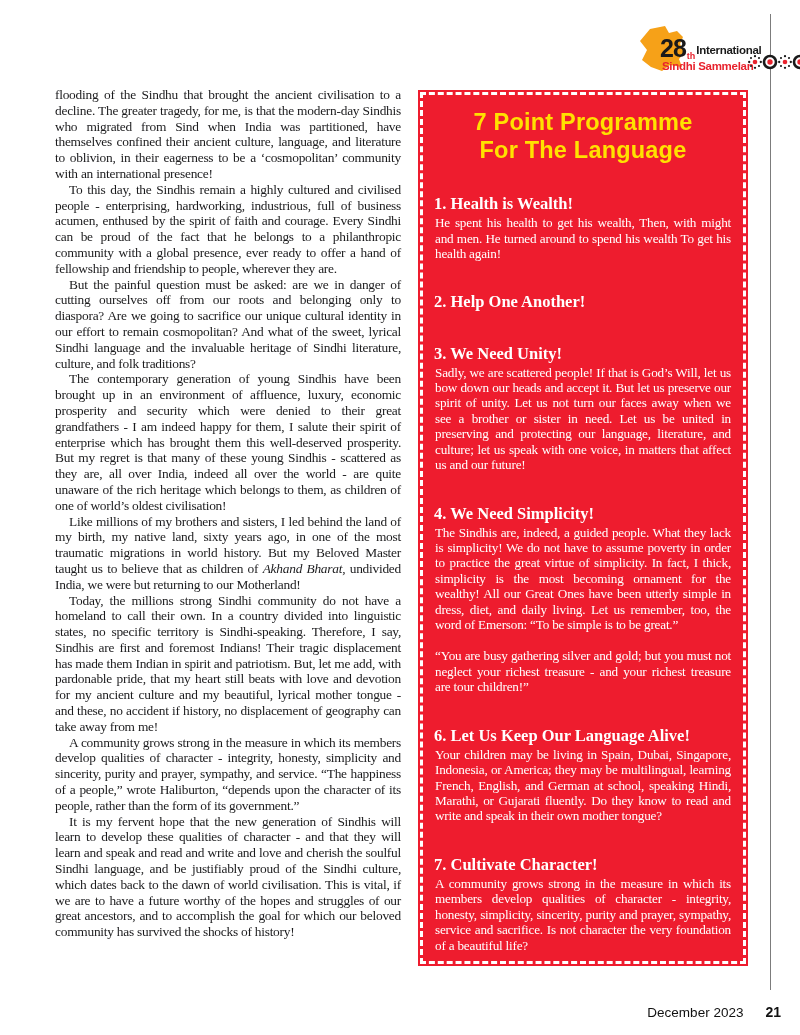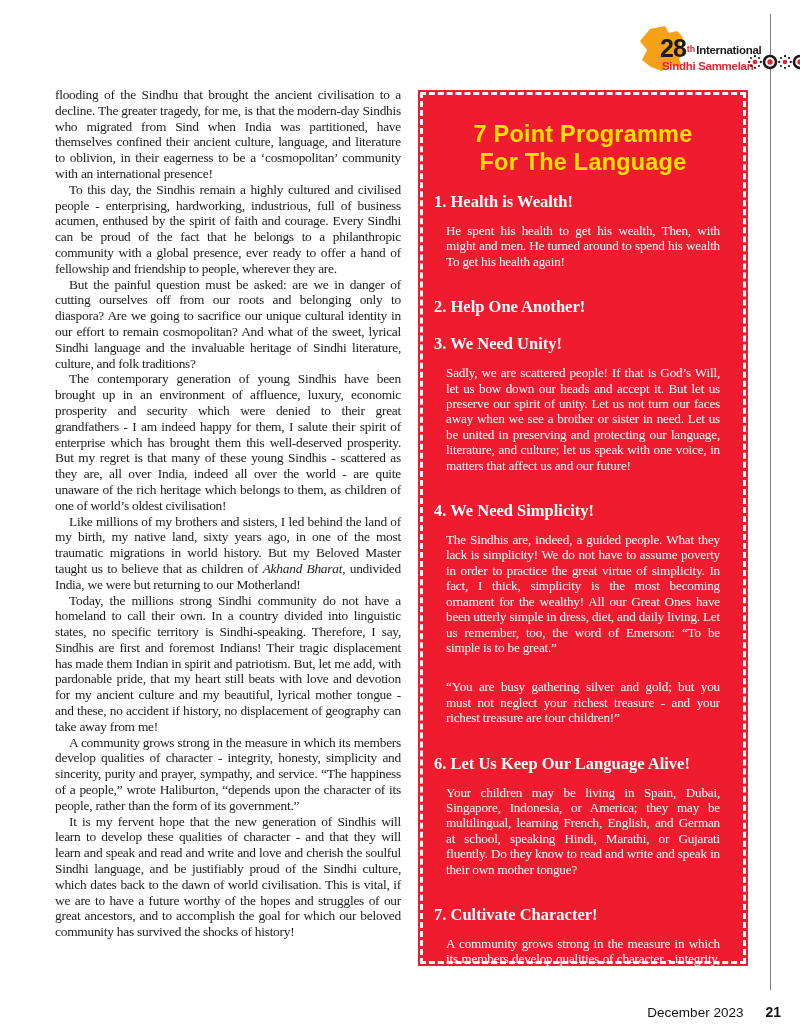--- a/index.html
+++ b/index.html
@@ -7,21 +7,21 @@
     position:relative; width:800px; height:1035px; background:#ffffff;
     overflow:hidden; font-family:"Liberation Serif", serif; color:#1d1d1f;
   }
 
   
   .logo { position:absolute; left:616px; top:22px; width:150px; height:60px; }
   .logo-blob { position:absolute; left:22px; top:4px; width:50px; height:46px; }
   .logo-text { position:absolute; left:44px; top:14px; white-space:nowrap; font-family:"Liberation Sans", sans-serif; }
   .logo-row1 { display:flex; align-items:flex-start; line-height:1; }
   .logo-number { font-size:25px; font-weight:bold; color:#1a1a1a; letter-spacing:-1px; }
-  .logo-sup { font-size:9px; font-weight:bold; color:#e8222d; margin:9px 1px 0 1px; }
+  .logo-sup { font-size:9px; font-weight:bold; color:#e8222d; margin:16px 1px 0 1px; }
   .logo-line1 { font-size:11.5px; font-weight:bold; color:#1a1a1a; margin-top:9px; letter-spacing:-0.3px; }
   .logo-line2 { font-size:11.5px; font-weight:bold; color:#e8222d; letter-spacing:-0.3px; margin-top:-1px; margin-left:2px; }
 
   .deco-strip { position:absolute; left:747px; top:50px; width:60px; height:24px; overflow:visible; }
   .vline { position:absolute; left:770px; top:14px; width:1px; height:976px; background:#7c7c7c; }
 
   
   .article {
     position:absolute; left:55px; top:87px; width:346px;
     font-size:13.4px; line-height:15.8px; letter-spacing:-0.25px;
@@ -40,29 +40,29 @@
     content:""; position:absolute; inset:2px; border:3px dashed #ffffff;
     pointer-events:none;
   }
   .programme-inner {
     position:relative; display:flex; flex-direction:column;
     justify-content:space-between; height:100%;
   }
   .programme-title {
     font-family:"Liberation Sans", sans-serif; font-weight:bold;
     color:var(--title-yellow, #ffe100); font-size:23.5px; line-height:28px;
-    text-align:center; margin-top:18px; letter-spacing:0.2px;
+    text-align:center; margin-top:6px; letter-spacing:0.2px;
   }
   .section { color:#ffffff; }
   .section h3 {
     margin:16px 0 2px 0; font-family:"Liberation Serif", serif;
     font-size:16.5px; line-height:19px; font-weight:bold; color:#ffffff;
   }
   .section p {
-    margin:12px; font-size:13.2px; line-height:15.4px; letter-spacing:-0.2px;
+    margin:1px; font-size:13.2px; line-height:15.4px; letter-spacing:-0.2px;
     text-align:justify; color:#fff;
   }
 
   
   .footer {
     position:absolute; top:1004px; right:19px;
     display:flex; align-items:baseline; gap:22px;
     font-family:"Liberation Sans", sans-serif; font-size:13.5px; color:#111;
   }
   .footer .pageno { font-weight:bold; font-size:14px; }

